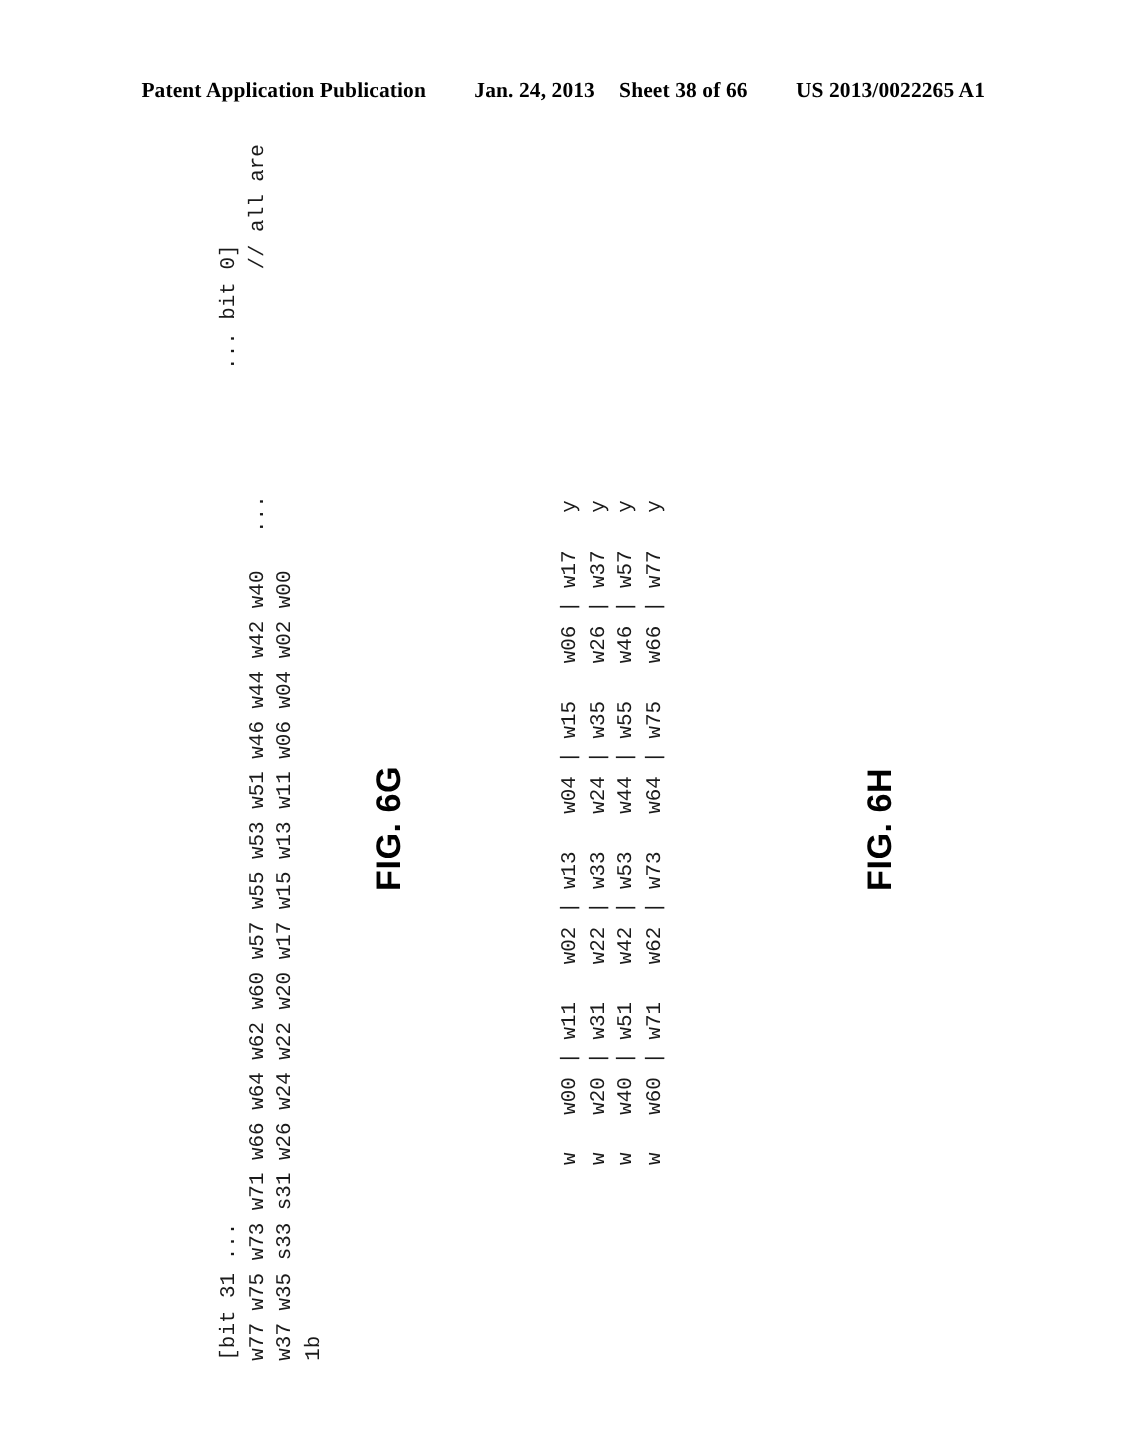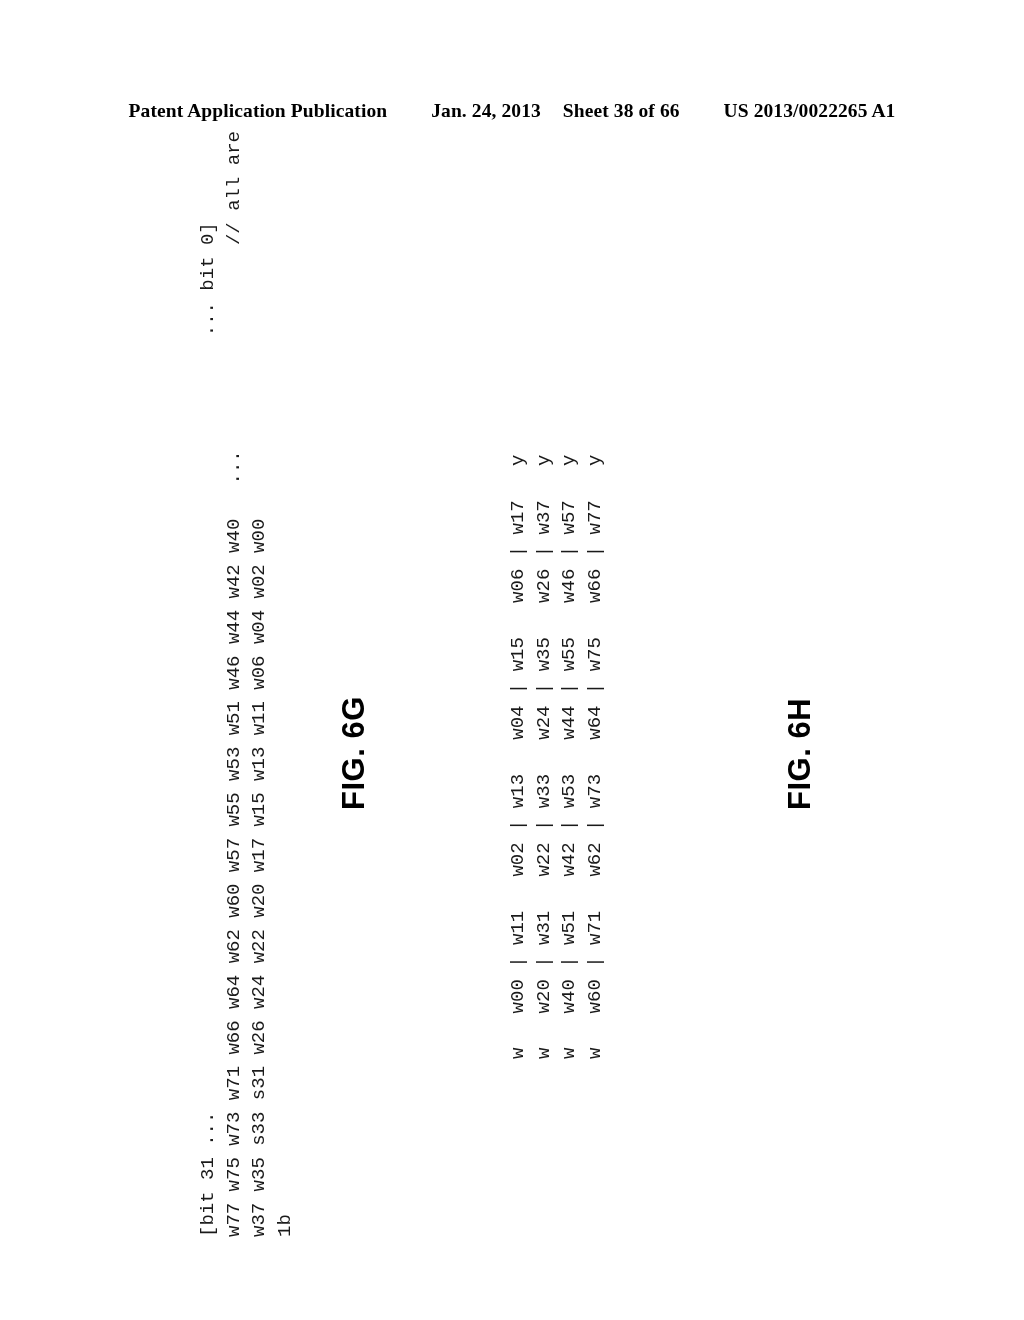--- a/index.html
+++ b/index.html
@@ -12,21 +12,21 @@
     height: 1320px;
     position: relative;
     font-family: "Liberation Serif", serif;
     color: #000000;
     overflow: hidden;
   }
 
   
   #page-header {
     position: absolute;
-    top: 100px;
+    top: 72px;
     left: 0;
     width: 1024px;
     text-align: center;
     font-family: "Liberation Serif", serif;
     font-weight: bold;
     font-size: 19.5px;
     letter-spacing: 0.1px;
     white-space: nowrap;
   }
   #page-header .hdr-seg { display: inline-block; vertical-align: baseline; }

